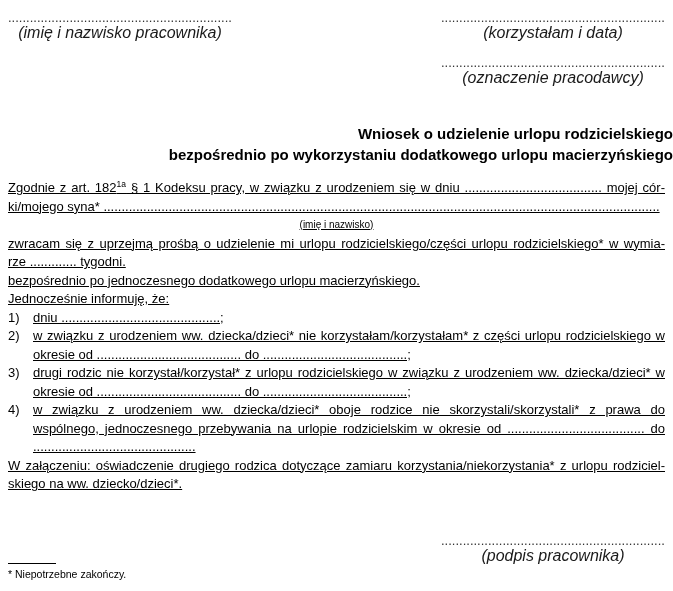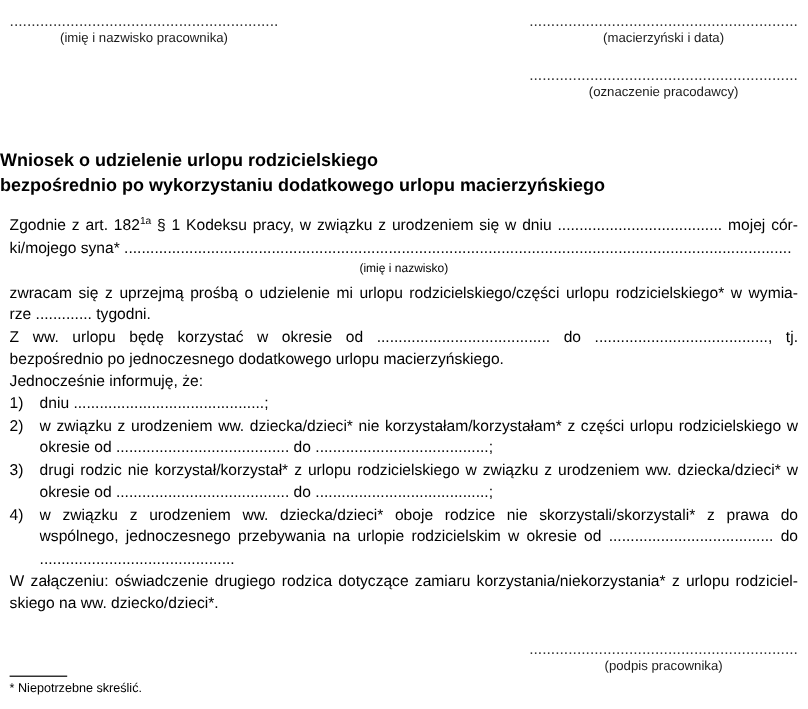--- a/index.html
+++ b/index.html
@@ -28,45 +28,47 @@
   .dots-line {
     height: 13px;
     line-height: 13px;
     white-space: nowrap;
     overflow: hidden;
     color: #333333;
   }
   .field-label {
     margin-top: 2px;
     text-align: center;
-    font-size: 11px;
+    font-size: 16px;
     line-height: 13px;
     color: #1a1a1a;
+    font-style: italic;
   }
   .doc-title {
     position: absolute;
     left: 0;
     top: 123px;
     width: 100%;
-    text-align: left;
+    text-align: right;
     font-weight: bold;
     font-size: 15px;
     line-height: 21px;
   }
   .doc-body {
     position: absolute;
     left: 8px;
     top: 179px;
     width: 657px;
   }
   .line {
     height: 18.5px;
     line-height: 18.5px;
     white-space: nowrap;
     overflow: hidden;
+    text-decoration: underline;
   }
   .j {
     text-align: justify;
     text-align-last: justify;
   }
   .center-hint {
     text-align: center;
     text-align-last: center;
     font-size: 10px;
   }
@@ -106,40 +108,39 @@
 
 <div class="page">
 
   <div class="field-block fb-employee">
     <div class="dots-line">......................................................................</div>
     <div class="field-label">(imię i nazwisko pracownika)</div>
   </div>
 
   <div class="field-block fb-place">
     <div class="dots-line">......................................................................</div>
-    <div class="field-label">(macierzyński i data)</div>
+    <div class="field-label">(korzystałam i data)</div>
   </div>
 
   <div class="field-block fb-employer">
     <div class="dots-line">......................................................................</div>
     <div class="field-label">(oznaczenie pracodawcy)</div>
   </div>
 
   <div class="doc-title">
     <div>Wniosek o udzielenie urlopu rodzicielskiego</div>
     <div>bezpośrednio po wykorzystaniu dodatkowego urlopu macierzyńskiego</div>
   </div>
 
   <div class="doc-body">
     <div class="line j"><span>Zgodnie z art. 182</span><sup>1a</sup><span> § 1 Kodeksu pracy, w związku z urodzeniem się w dniu ...................................... mojej cór-</span></div>
     <div class="line">ki/mojego syna* ..........................................................................................................................................................</div>
     <div class="line center-hint">(imię i nazwisko)</div>
     <div class="line j">zwracam się z uprzejmą prośbą o udzielenie mi urlopu rodzicielskiego/części urlopu rodzicielskiego* w wymia-</div>
     <div class="line">rze ............. tygodni.</div>
-    <div class="line j">Z ww. urlopu będę korzystać w okresie od ........................................ do ........................................, tj.</div>
     <div class="line">bezpośrednio po jednoczesnego dodatkowego urlopu macierzyńskiego.</div>
     <div class="line">Jednocześnie informuję, że:</div>
 
     <div id="numbered-list">
         <div class="li">
           <span class="num">1)</span>
           <div class="line">dniu ............................................;</div>
         </div>
         <div class="li">
           <span class="num">2)</span>
@@ -163,16 +164,16 @@
     <div class="line">skiego na ww. dziecko/dzieci*.</div>
   </div>
 
   <div class="field-block fb-signature">
     <div class="dots-line">......................................................................</div>
     <div class="field-label">(podpis pracownika)</div>
   </div>
 
   <div class="footnote">
     <div class="footnote-rule"></div>
-    <div class="footnote-text">* Niepotrzebne skreślić.</div>
+    <div class="footnote-text">* Niepotrzebne zakończy.</div>
   </div>
 
 </div>
 
 </body></html>

